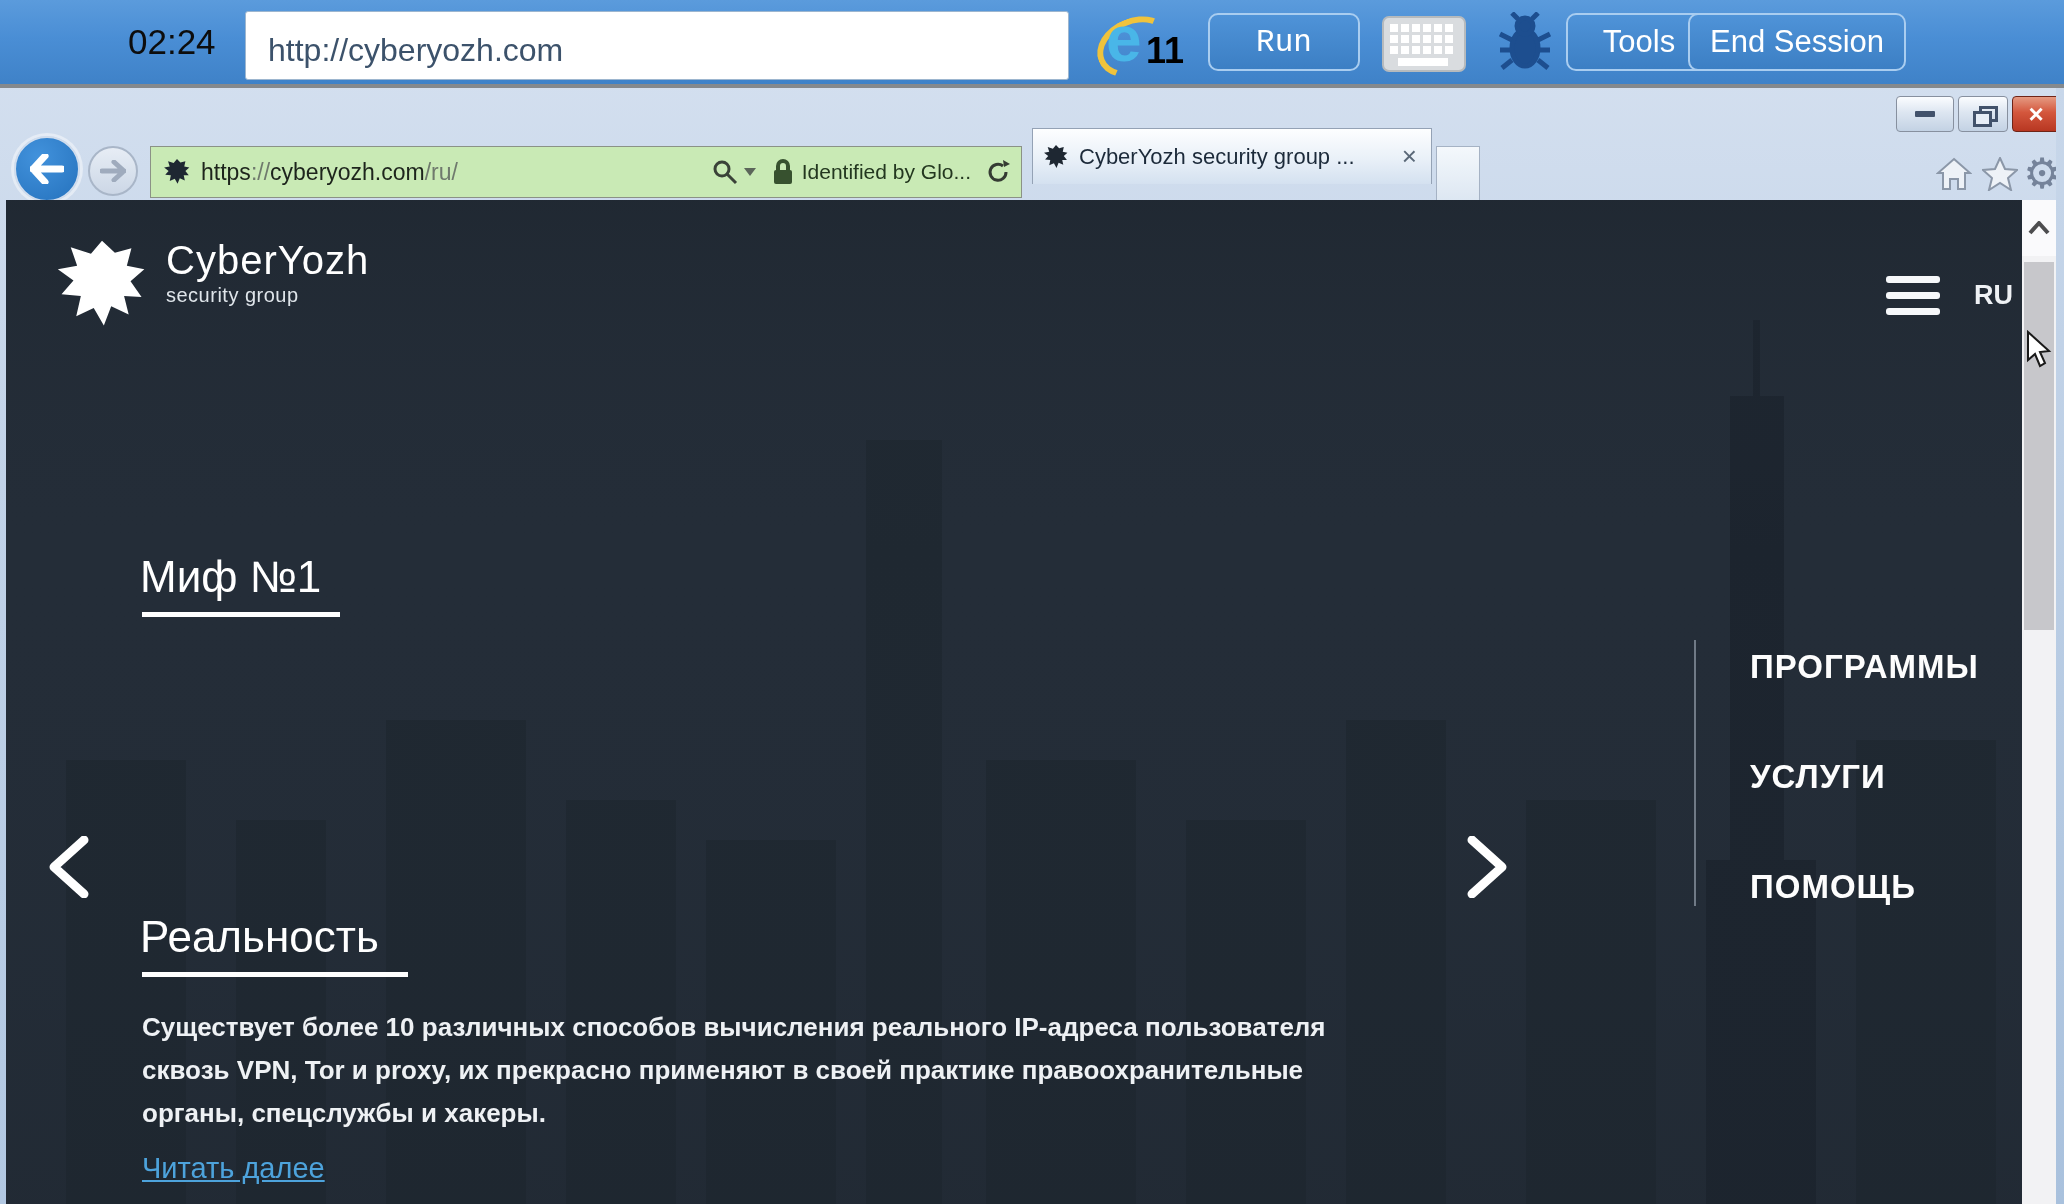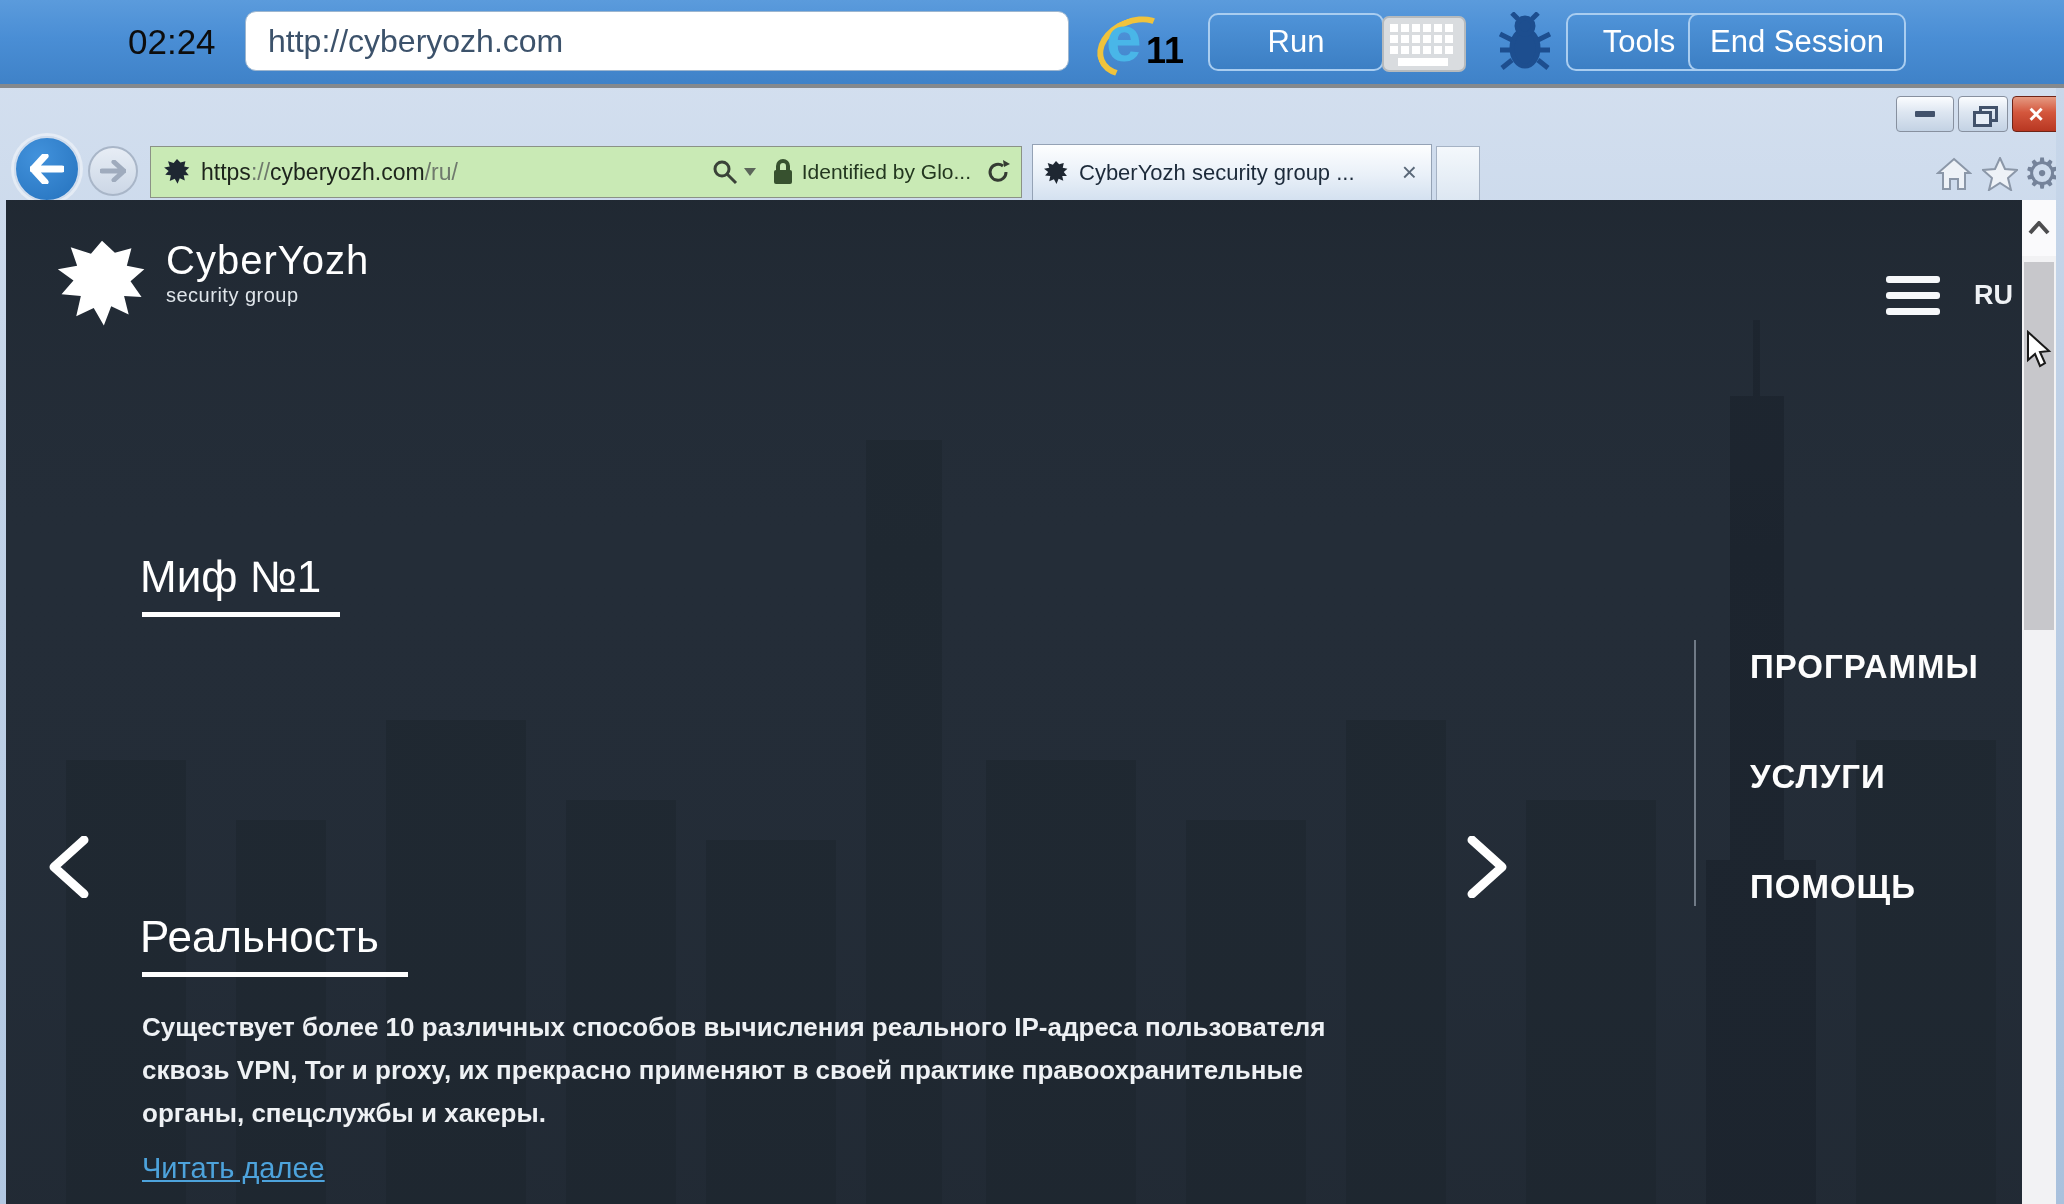--- a/index.html
+++ b/index.html
@@ -5,33 +5,33 @@
   html,body{margin:0;padding:0;background:#666;}
   #screen{position:relative;width:2064px;height:1204px;overflow:hidden;
           font-family:"Liberation Sans", sans-serif;
           background:linear-gradient(180deg,#d6e1f0 0%,#c2d3e8 40%,#b2c8e2 100%);}
   
   #session-bar{position:absolute;left:0;top:0;width:2064px;height:84px;
      background:linear-gradient(180deg,#5b9bdc 0%,#4a8ed5 45%,#3f82c8 100%);}
   #timer{position:absolute;left:128px;top:0;height:84px;line-height:84px;
      font-size:35px;color:#0d0d0d;}
   #url-input{position:absolute;left:245px;top:11px;width:800px;height:58px;
-     border:1px solid #9db6cf;border-radius:11px;background:#fff;
+     border:1px solid #9db6cf;border-radius:3px;background:#fff;
      font-family:"Liberation Sans",sans-serif;font-size:32px;color:#3c526b;
-     padding:0 0 0 22px;outline:none;}
+     padding:9px 0 0 22px;outline:none;}
   #ie-logo{position:absolute;left:1098px;top:8px;width:88px;height:68px;}
   #ie-e{position:absolute;left:8px;top:-6px;font-size:64px;color:#49b6e8;font-weight:bold;}
   #ie-ring{position:absolute;left:-2px;top:10px;width:66px;height:46px;border:6px solid transparent;
      border-top-color:#f0c33c;border-left-color:#f0c33c;border-radius:50%;transform:rotate(-22deg);}
   #ie-11{position:absolute;left:48px;top:22px;font-size:36px;font-weight:bold;color:#000;}
   .sbtn{position:absolute;top:13px;height:58px;border:2px solid #a9cdf0;border-radius:10px;
      background:linear-gradient(180deg,#4f93d8 0%,#3c7fc4 100%);
      color:#fff;font-size:31px;text-align:center;box-sizing:border-box;
      display:flex;align-items:center;justify-content:center;cursor:pointer;}
-  #btn-run{left:1208px;width:176px;}
+  #btn-run{left:1208px;width:152px;font-family:Liberation Mono, monospace;}
   #btn-tools{left:1566px;width:146px;}
   #btn-end{left:1688px;width:218px;}
   #kbd-icon{position:absolute;left:1382px;top:16px;cursor:pointer;}
   #bug-icon{position:absolute;left:1498px;top:12px;cursor:pointer;}
   
   #win-border-top{position:absolute;left:0;top:84px;width:2064px;height:4px;background:#85898d;}
   .win-btn{position:absolute;top:96px;height:36px;border:1px solid #87909f;border-radius:4px;
      background:linear-gradient(180deg,#fbfdff 0%,#dde6f1 45%,#c3d2e4 100%);
      box-sizing:border-box;display:flex;align-items:center;justify-content:center;cursor:pointer;}
   #btn-min{left:1896px;width:58px;}
@@ -50,21 +50,21 @@
   #btn-fwd{position:absolute;left:88px;top:146px;width:46px;height:46px;border-radius:50%;
      background:linear-gradient(180deg,#e7edf5,#ccd7e6);border:2px solid #a9b6c8;
      display:flex;align-items:center;justify-content:center;cursor:pointer;}
   #address-bar{position:absolute;left:150px;top:146px;width:872px;height:52px;box-sizing:border-box;
      background:#c9eab5;border:1px solid #8b9286;display:flex;align-items:center;padding:0 10px 0 12px;cursor:text;}
   #address-text{font-size:23px;white-space:nowrap;margin-left:10px;}
   .url-dim{color:#6f7a6d;}
   .url-dark{color:#1d241c;}
   #addr-spacer{flex:1;}
   #cert-label{font-size:21px;color:#23371f;margin:0 14px 0 8px;white-space:nowrap;}
-  #tab{position:absolute;left:1032px;top:144px;width:400px;height:56px;box-sizing:border-box;
+  #tab{position:absolute;left:1032px;top:128px;width:400px;height:56px;box-sizing:border-box;
      background:linear-gradient(180deg,#fdfeff 0%,#e9f0f8 55%,#d4e1f0 100%);
      border:1px solid #94a2b5;border-bottom:none;display:flex;align-items:center;padding:0 10px;cursor:pointer;}
   #tab-title{font-size:22px;color:#1c2a3a;margin-left:10px;white-space:nowrap;overflow:hidden;flex:1;}
   #tab-close{font-size:26px;color:#5a6878;padding:0 4px;cursor:pointer;}
   #tab-stub{position:absolute;left:1436px;top:146px;width:44px;height:54px;box-sizing:border-box;
      background:linear-gradient(180deg,#f4f8fc,#dde7f2);border:1px solid #a5b2c4;border-bottom:none;cursor:pointer;}
   .chrome-icon{position:absolute;top:154px;width:40px;height:40px;display:flex;align-items:center;
      justify-content:center;cursor:pointer;}
   #gear-icon{font-family:"DejaVu Sans",sans-serif;font-size:42px;color:#75839a;line-height:40px;}
   

